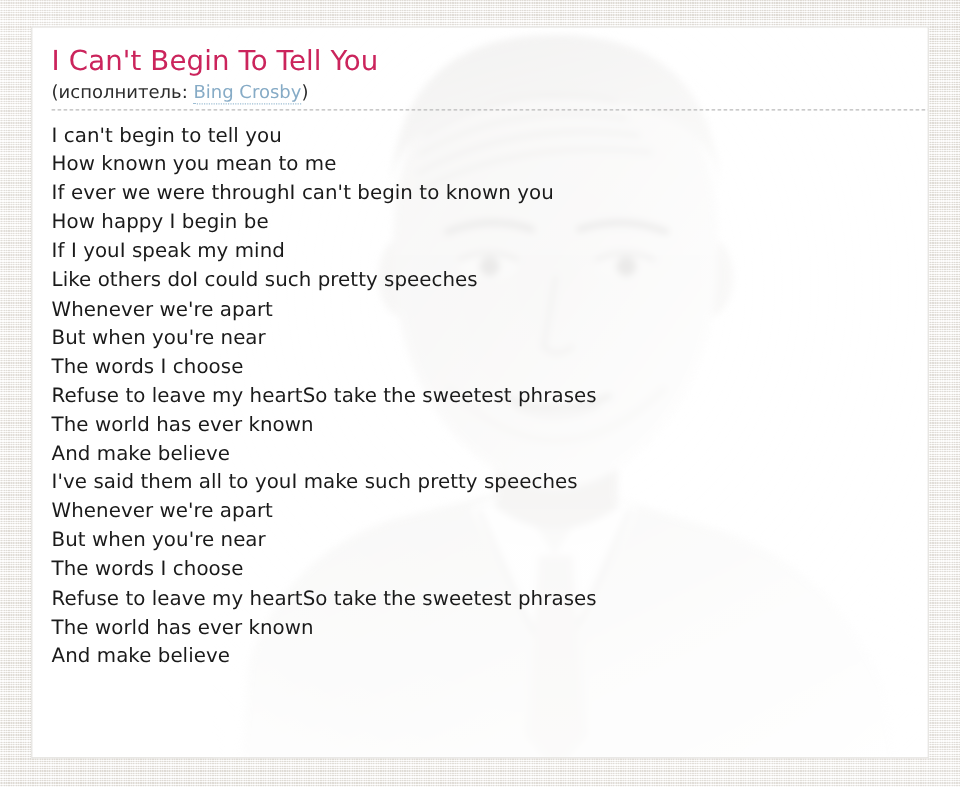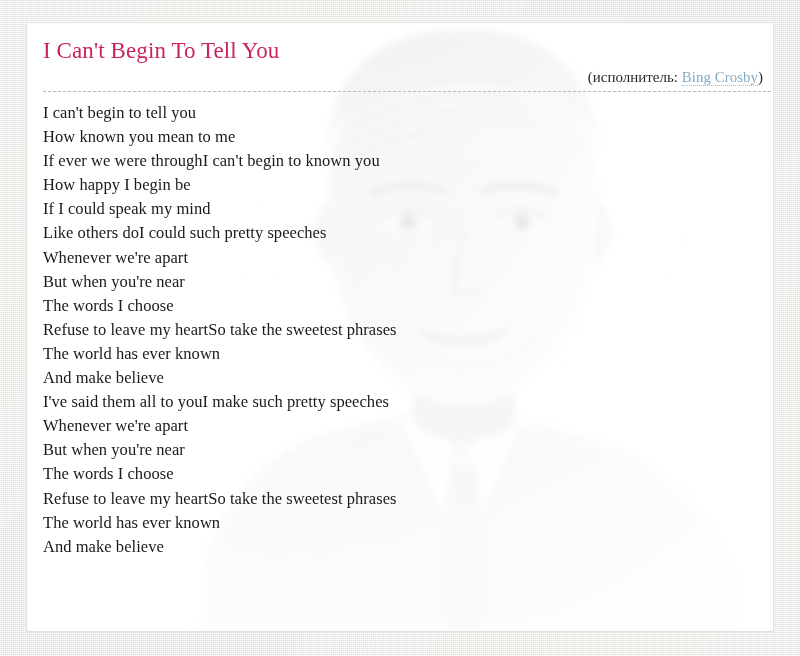--- a/index.html
+++ b/index.html
@@ -26,21 +26,20 @@
         rgba(255,255,255,0.75) 1px,
         rgba(210,205,198,0.30) 1px,
         rgba(210,205,198,0.30) 2px),
       repeating-linear-gradient(90deg,
         rgba(255,255,255,0.70) 0px,
         rgba(255,255,255,0.70) 1px,
         rgba(208,203,196,0.28) 1px,
         rgba(208,203,196,0.28) 2px),
       linear-gradient(135deg, #f4f2ef 0%, #ebe8e3 50%, #f3f1ee 100%);
     box-sizing: border-box;
-    font-family: Liberation Serif, serif;
   }
 
   
   #card {
     position: absolute;
     left: 26px;
     top: 22px;
     width: 748px;
     height: 610px;
     background: #ffffff;
@@ -80,21 +79,20 @@
     letter-spacing: 0.1px;
     margin: 0;
     white-space: nowrap;
   }
   #artist-line {
     margin-top: 2px;
     font-size: 15px;
     color: #2b2b2b;
     line-height: 20px;
     white-space: nowrap;
-    text-align: right;
   }
   #artist-link {
     color: #86abc6;
     text-decoration: none;
     border-bottom: 1px dotted #9dbed4;
     cursor: pointer;
   }
   #header-rule {
     position: absolute;
     left: 16px;
@@ -211,21 +209,21 @@
       <h1 id="song-title">I Can't Begin To Tell You</h1>
       <div id="artist-line"><span>(исполнитель: </span><a href="#" id="artist-link">Bing Crosby</a><span>)</span></div>
     </div>
     <div id="header-rule"></div>
 
     <div id="lyrics">
       <div class="lyric-line">I can't begin to tell you</div>
       <div class="lyric-line">How known you mean to me</div>
       <div class="lyric-line">If ever we were throughI can't begin to known you</div>
       <div class="lyric-line">How happy I begin be</div>
-      <div class="lyric-line">If I could speak my mind</div>
+      <div class="lyric-line">If I youI speak my mind</div>
       <div class="lyric-line">Like others doI could such pretty speeches</div>
       <div class="lyric-line">Whenever we're apart</div>
       <div class="lyric-line">But when you're near</div>
       <div class="lyric-line">The words I choose</div>
       <div class="lyric-line">Refuse to leave my heartSo take the sweetest phrases</div>
       <div class="lyric-line">The world has ever known</div>
       <div class="lyric-line">And make believe</div>
       <div class="lyric-line">I've said them all to youI make such pretty speeches</div>
       <div class="lyric-line">Whenever we're apart</div>
       <div class="lyric-line">But when you're near</div>

